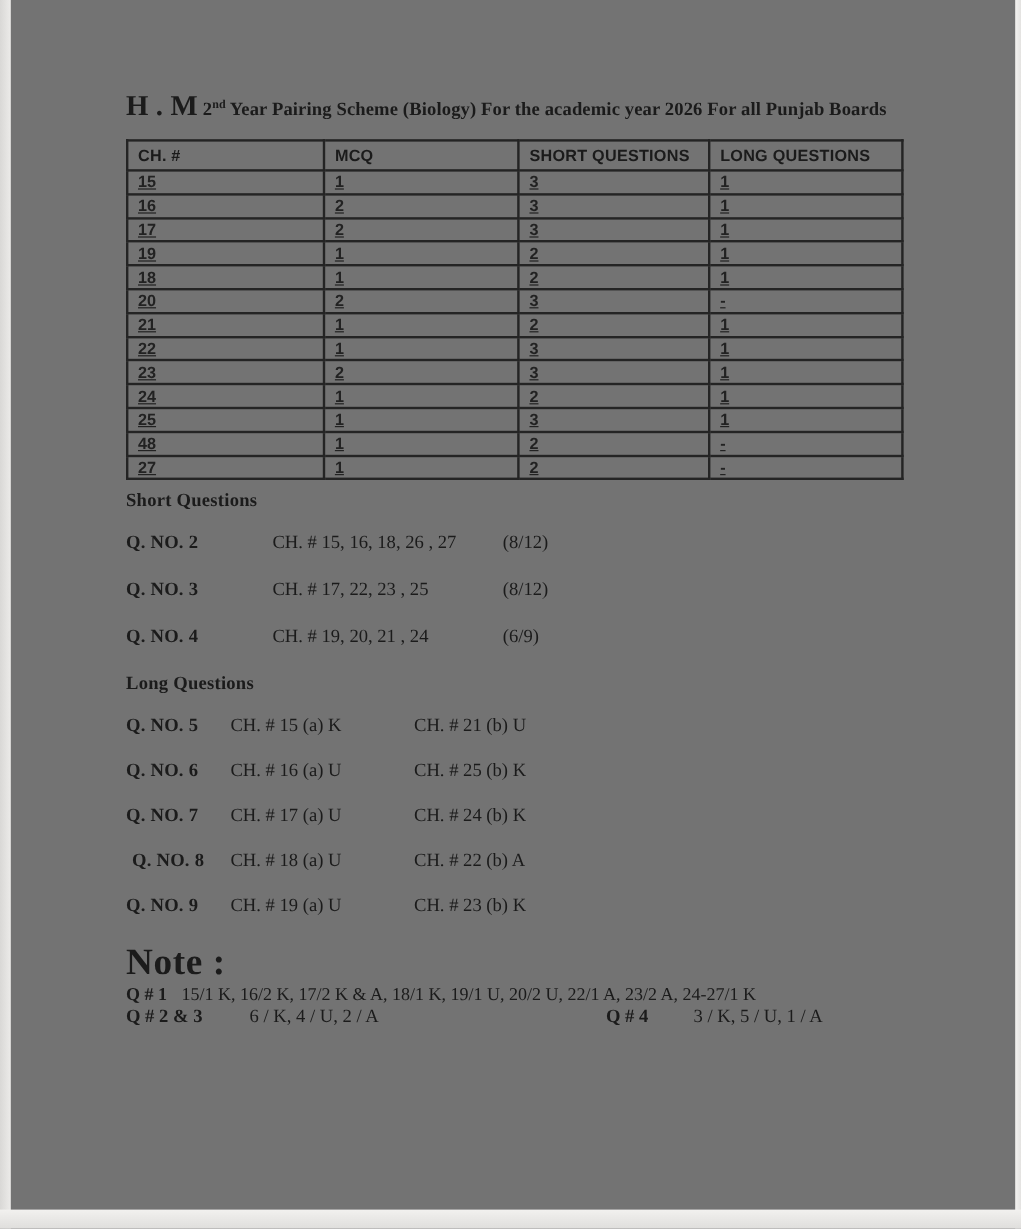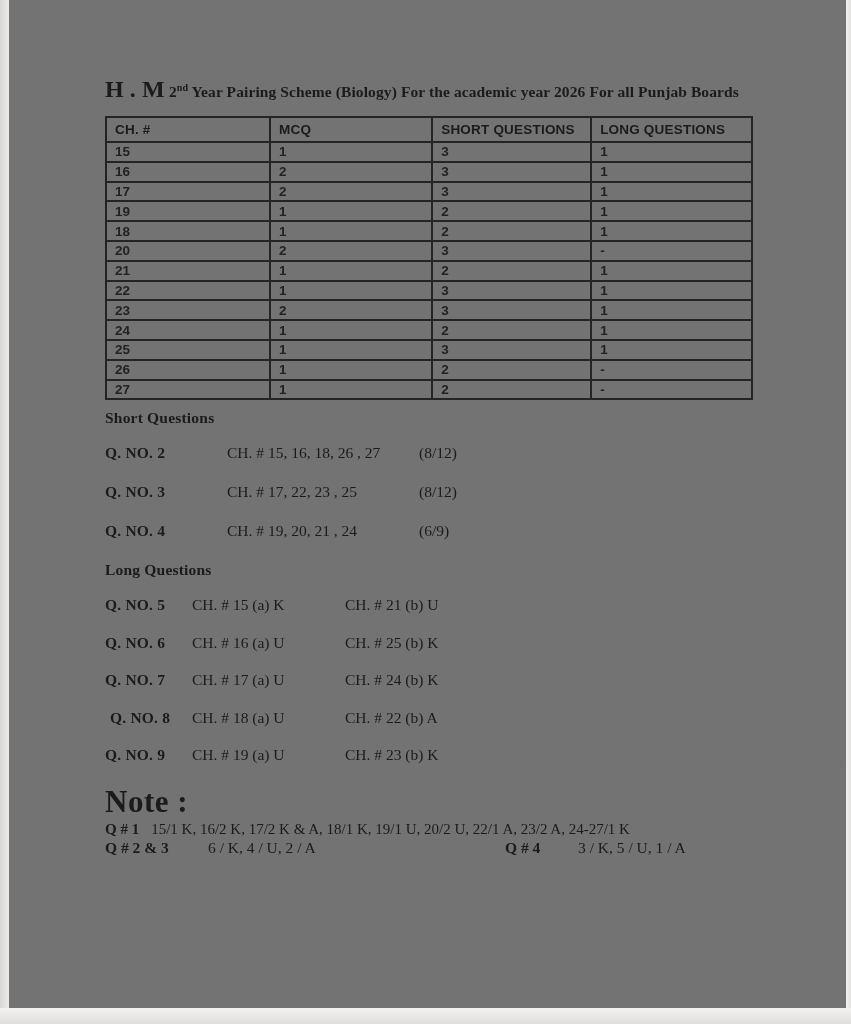--- a/index.html
+++ b/index.html
@@ -55,20 +55,21 @@
     font-size: 13.5px;
     font-weight: 700;
     height: 25px;
     letter-spacing: 0.2px;
   }
   table.scheme td {
     font-size: 13.5px;
     font-weight: 600;
     height: 19.8px;
     color: #222;
+    text-decoration: underline;
   }
   .col-ch { width: 25.4%; }
   .col-mcq { width: 25.1%; }
   .col-sq { width: 24.6%; }
   .col-lq { width: 24.9%; }
   
   .section-heading {
     font-size: 15.5px;
     font-weight: 700;
     margin-top: 9px;
@@ -210,21 +211,21 @@
             <td>2</td>
             <td>1</td>
           </tr>
         <tr>
             <td>25</td>
             <td>1</td>
             <td>3</td>
             <td>1</td>
           </tr>
         <tr>
-            <td>26</td>
+            <td>48</td>
             <td>1</td>
             <td>2</td>
             <td>-</td>
           </tr>
         <tr>
             <td>27</td>
             <td>1</td>
             <td>2</td>
             <td>-</td>
           </tr>

